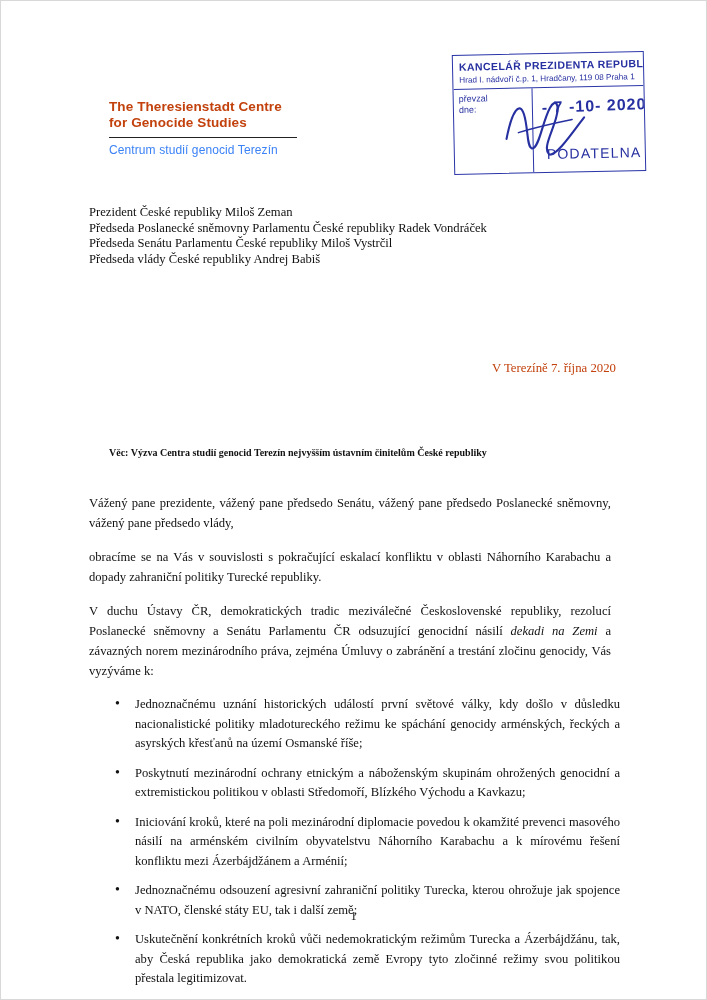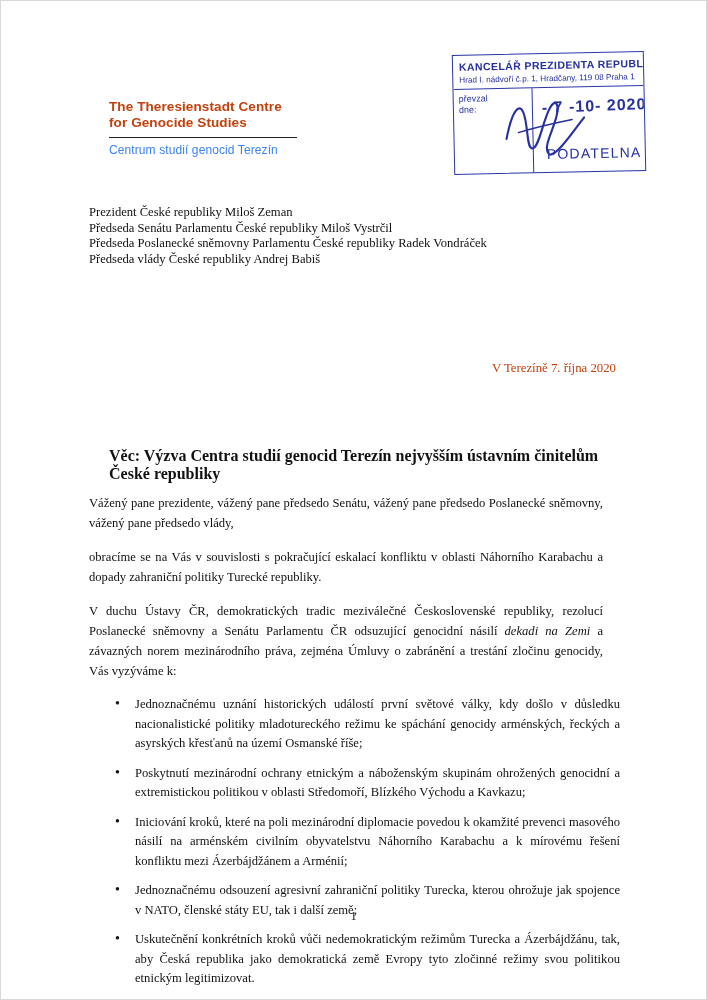--- a/index.html
+++ b/index.html
@@ -138,38 +138,38 @@
     font-size: 12.8px;
     color: #c2410c;
   }
 
   
   .subject {
     position: absolute;
     left: 108px;
     top: 446px;
     width: 500px;
-    font-size: 16px;
+    font-size: 10px;
     font-weight: bold;
     color: #111;
   }
 
   
   .body {
     position: absolute;
     left: 88px;
     top: 492px;
     width: 531px;
     font-size: 12.6px;
     line-height: 20px;
     color: #111;
     text-align: justify;
   }
   .body p {
-    margin: 0 17px 14px 0;
+    margin: 0 9px 14px 0;
   }
   .body .italic { font-style: italic; }
 
   .bullets {
     margin: 4px 0 0 0;
     padding-left: 46px;
     list-style: none;
   }
   .bullets li {
     position: relative;
@@ -219,39 +219,39 @@
     <div class="lh-title">
       <span>The Theresienstadt Centre</span><br>
       <span>for Genocide Studies</span>
     </div>
     <div class="lh-rule"></div>
     <div class="lh-sub">Centrum studií genocid Terezín</div>
   </div>
 
   <div class="addressees">
     <div>Prezident České republiky Miloš Zeman</div>
+    <div>Předseda Poslanecké sněmovny Parlamentu České republiky Radek Vondráček</div>
     <div>Předseda Senátu Parlamentu České republiky Miloš Vystrčil</div>
-    <div>Předseda Poslanecké sněmovny Parlamentu České republiky Radek Vondráček</div>
     <div>Předseda vlády České republiky Andrej Babiš</div>
   </div>
 
   <div class="placedate">V Terezíně 7. října 2020</div>
 
   <div class="subject">Věc: Výzva Centra studií genocid Terezín nejvyšším ústavním činitelům České republiky</div>
 
   <div class="body">
     <p>Vážený pane prezidente, vážený pane předsedo Senátu, vážený pane předsedo Poslanecké sněmovny, vážený pane předsedo vlády,</p>
     <p>obracíme se na Vás v souvislosti s pokračující eskalací konfliktu v oblasti Náhorního Karabachu a dopady zahraniční politiky Turecké republiky.</p>
     <p>
       <span>V duchu Ústavy ČR, demokratických tradic meziválečné Československé republiky, rezolucí Poslanecké sněmovny a Senátu Parlamentu ČR odsuzující genocidní násilí </span><span class="italic">dekadi na Zemi</span><span> a závazných norem mezinárodního práva, zejména Úmluvy o zabránění a trestání zločinu genocidy, Vás vyzýváme k:</span>
     </p>
     <ul class="bullets">
       <li>Jednoznačnému uznání historických událostí první světové války, kdy došlo v důsledku nacionalistické politiky mladotureckého režimu ke spáchání genocidy arménských, řeckých a asyrských křesťanů na území Osmanské říše;</li>
       <li>Poskytnutí mezinárodní ochrany etnickým a náboženským skupinám ohrožených genocidní a extremistickou politikou v oblasti Středomoří, Blízkého Východu a Kavkazu;</li>
       <li>Iniciování kroků, které na poli mezinárodní diplomacie povedou k okamžité prevenci masového násilí na arménském civilním obyvatelstvu Náhorního Karabachu a k mírovému řešení konfliktu mezi Ázerbájdžánem a Arménií;</li>
       <li>Jednoznačnému odsouzení agresivní zahraniční politiky Turecka, kterou ohrožuje jak spojence v NATO, členské státy EU, tak i další země;</li>
-      <li>Uskutečnění konkrétních kroků vůči nedemokratickým režimům Turecka a Ázerbájdžánu, tak, aby Česká republika jako demokratická země Evropy tyto zločinné režimy svou politikou etnickým legitimizovat.</li>
+      <li>Uskutečnění konkrétních kroků vůči nedemokratickým režimům Turecka a Ázerbájdžánu, tak, aby Česká republika jako demokratická země Evropy tyto zločinné režimy svou politikou přestala legitimizovat.</li>
     </ul>
   </div>
 
   <div class="pagenum">1</div>
 
 </div>
 
 </body></html>

